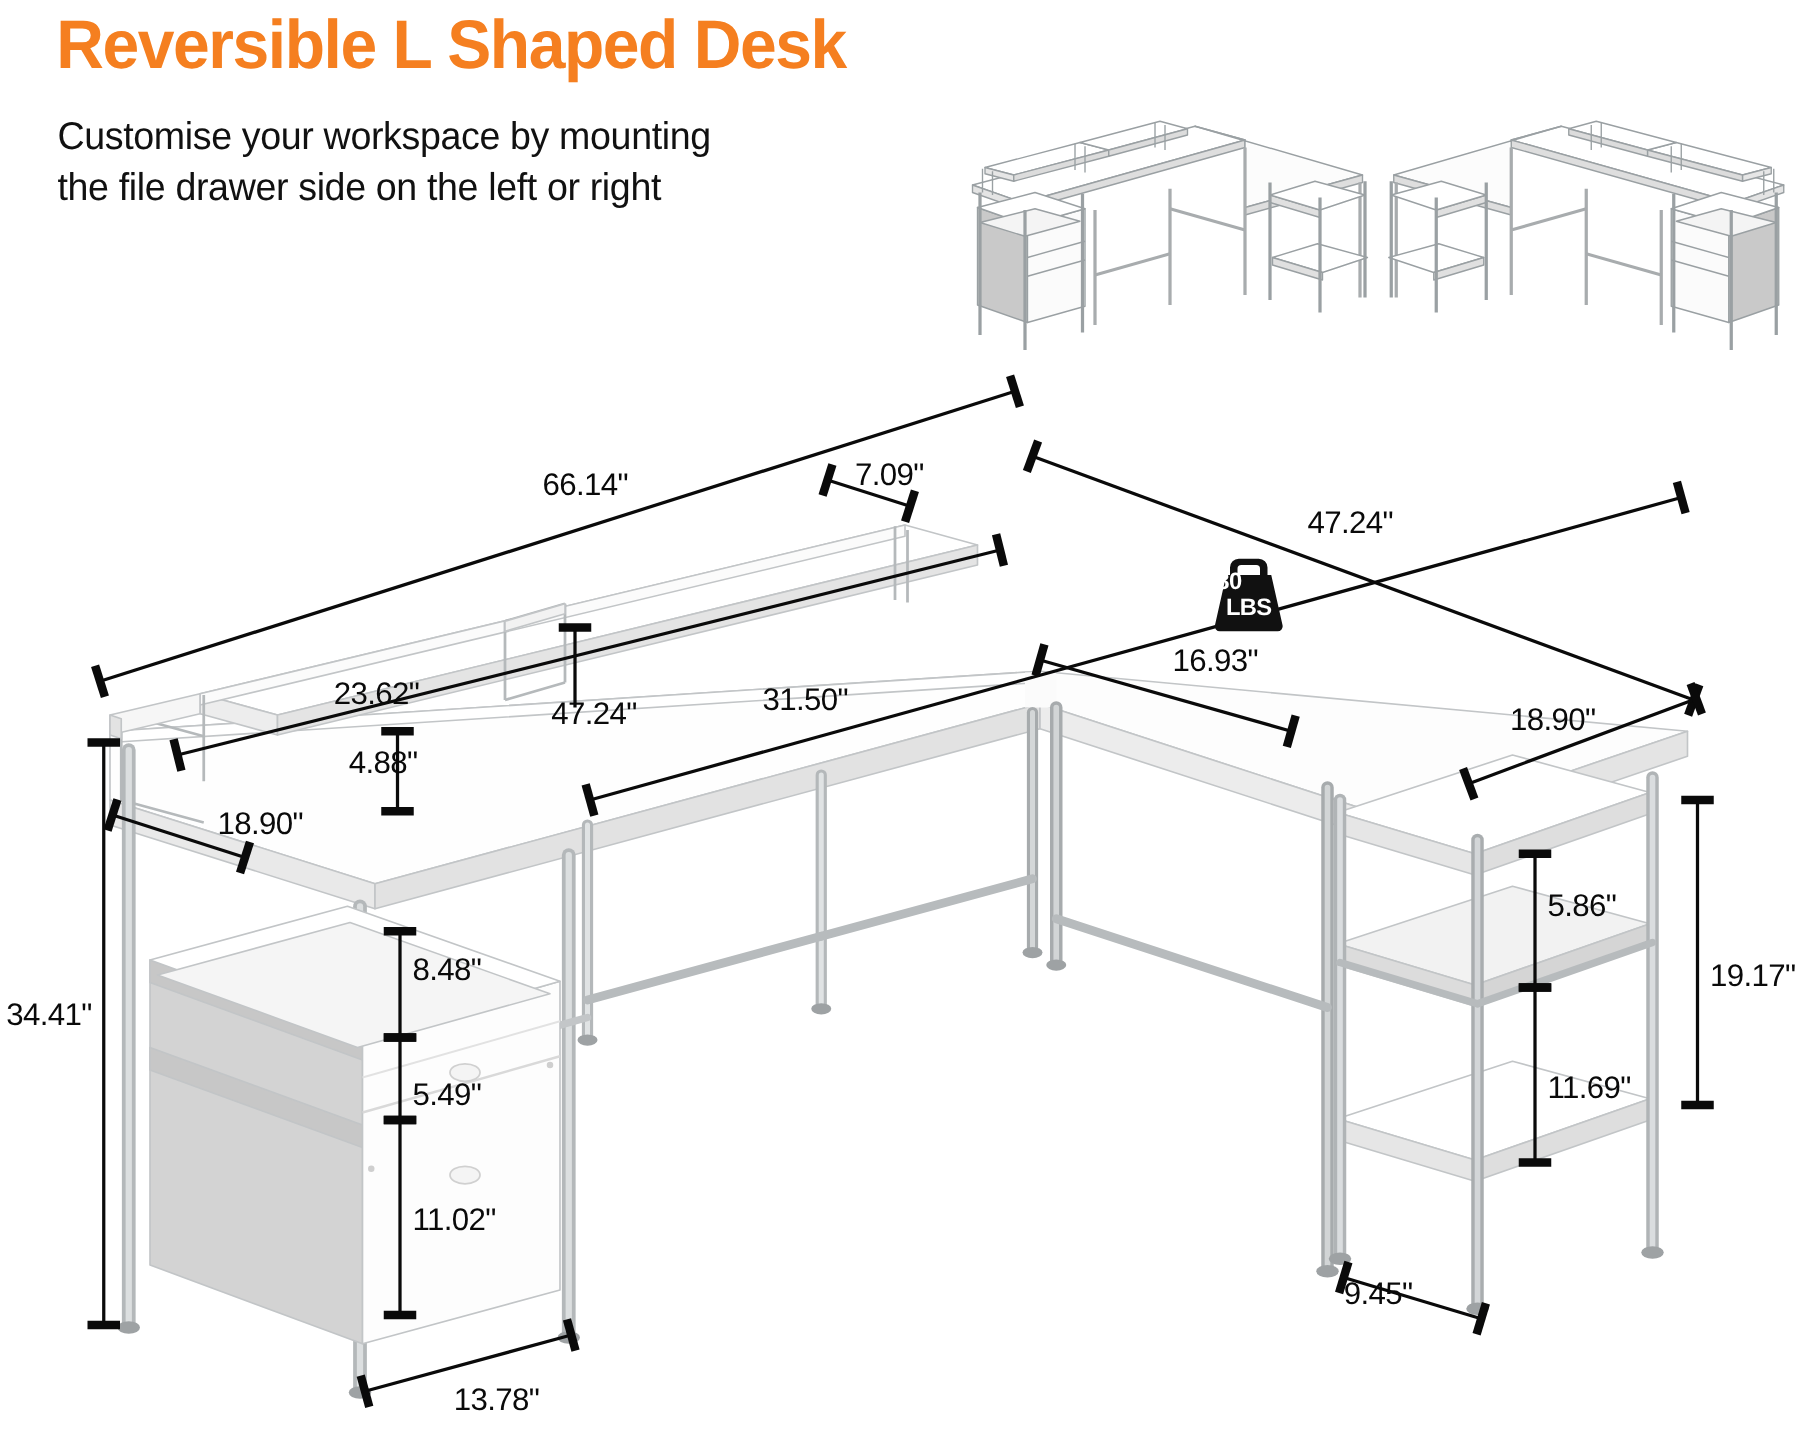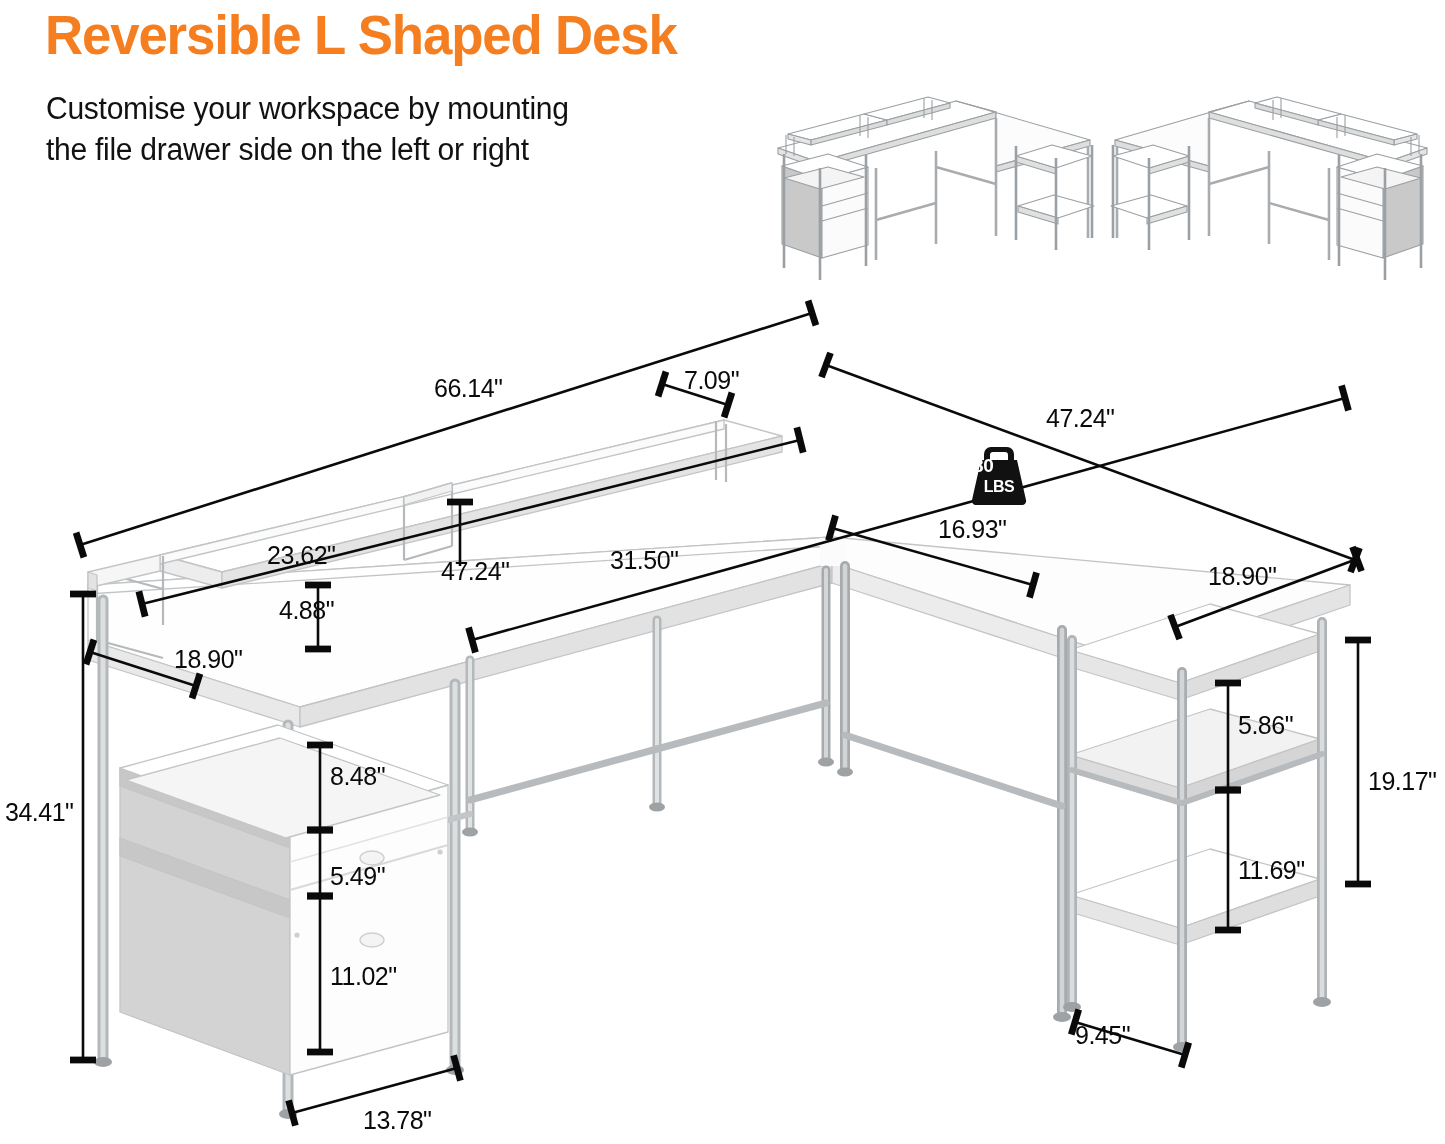--- a/index.html
+++ b/index.html
@@ -22,21 +22,21 @@
   .thumb.left{left:0;}
   .thumb.right{left:345px;}
 
   .dim{position:absolute;font-size:25px;color:#0a0a0a;white-space:nowrap;
        font-family:"Liberation Sans",sans-serif;letter-spacing:-0.5px;}
 
   .weight{position:absolute;left:963px;top:437px;width:72px;height:72px;}
   .weight .wnum{position:absolute;left:0;top:19px;width:72px;text-align:left;
       color:#fff;font-weight:bold;font-size:19px;line-height:19px;letter-spacing:-0.5px;}
   .weight .wunit{position:absolute;left:0;top:40px;width:72px;text-align:center;
-      color:#fff;font-weight:bold;font-size:16px;line-height:19px;letter-spacing:-0.5px;}
+      color:#fff;font-weight:bold;font-size:19px;line-height:19px;letter-spacing:-0.5px;}
   svg{display:block;}
 </style>
 </head>
 <body>
 
 <div id="stage">
 
   <div class="hdr-title">Reversible L Shaped Desk</div>
   <div class="hdr-sub">
     <div>Customise your workspace by mounting</div>

